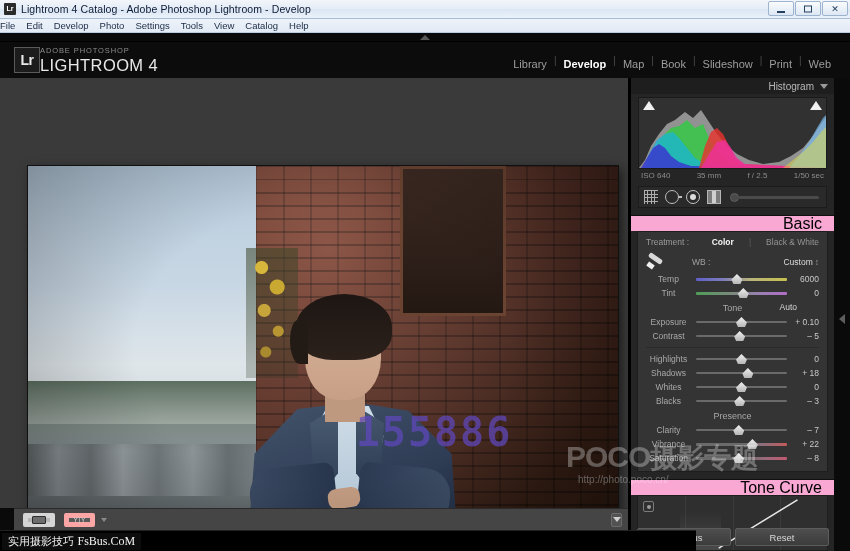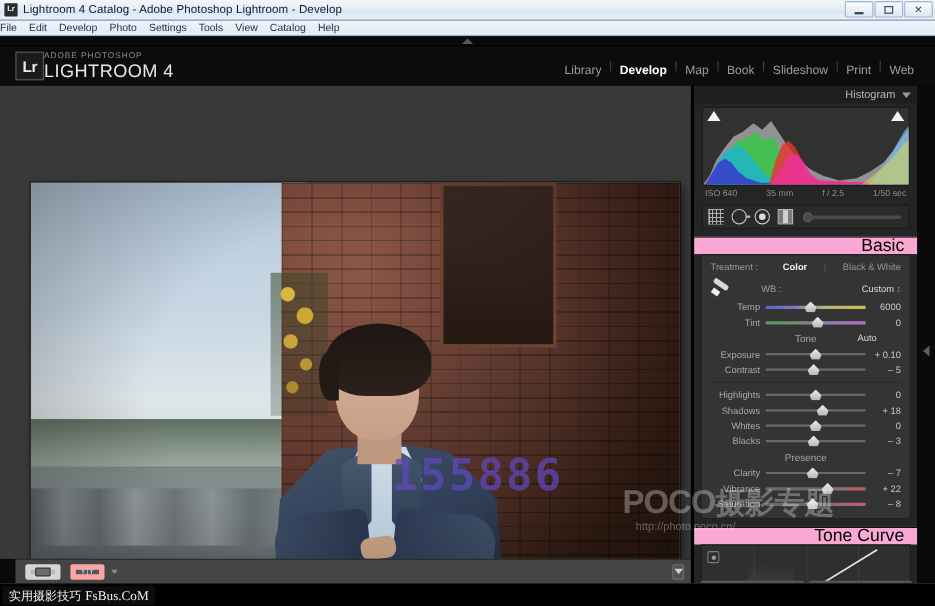--- a/index.html
+++ b/index.html
@@ -302,21 +302,21 @@
   }
   .eyedrop .tip {
     position:absolute; left:1px; top:9px; width: 7px; height: 5px; background: #efefef;
     transform: rotate(35deg);
   }
   .wb-row .wbl { color: #a0a0a0; margin-left: 26px; }
   .wb-row .wbv { margin-left: auto; color: #dcdcdc; }
   .wb-row .wbv .dd { color: #9a9a9a; margin-left: 2px; }
 
   .slider-row { display: flex; align-items: center; height: 14px; padding: 0 8px; }
-  .slider-row .nm { width: 50px; text-align: right; font-size: 8.5px; color: #a9a9a9; padding-right: 5px; flex: none; }
+  .slider-row .nm { width: 50px; text-align: center; font-size: 8.5px; color: #a9a9a9; padding-right: 5px; flex: none; }
   .slider-row .track {
     position: relative; flex: 1; height: 12px;
   }
   .slider-row .track .rail {
     position: absolute; left: 0; right: 0; top: 5px; height: 2px; background: #6a6a6a; border-radius: 1px;
   }
   .slider-row .track .rail.grad-temp { background: linear-gradient(to right,#5f5fc9,#7d7dbb 30%,#b9b47a 60%,#c7c04e); height:3px; top:4.5px;}
   .slider-row .track .rail.grad-tint { background: linear-gradient(to right,#4f9e58,#7b8a7e 40%,#9a7fb2 70%,#b06ec8); height:3px; top:4.5px;}
   .slider-row .track .rail.grad-vib  { background: linear-gradient(to right,#6a6a6a 0 55%, #8a6f7e 72%, #c35a5a 100%); height:3px; top:4.5px;}
   .slider-row .track .rail.grad-sat  { background: linear-gradient(to right,#6a6a6a 0 55%, #9a6a7a 75%, #c45a72 100%); height:3px; top:4.5px;}
@@ -362,21 +362,21 @@
     font-size: 30px; font-weight: bold; color: rgba(255,255,255,.30);
     letter-spacing: -1px; line-height: 30px; white-space: nowrap;
   }
   .wm-poco .p1 .cn { font-family: "DejaVu Sans", sans-serif; font-size: 27px; letter-spacing: 0; }
   .wm-poco .p2 {
     font-size: 10px; color: rgba(255,255,255,.32); margin-top: 1px; margin-left: 12px; white-space: nowrap;
   }
 
   
   .taskbar {
-    position: absolute; left: 0; bottom: 0; width: 850px; height: 21px;
+    position: absolute; left: 0; bottom: 0; width: 696px; height: 21px;
     background: #000; border-top: 1px solid #222;
   }
   .tb-label {
     position: absolute; left: 2px; top: 2px; height: 17px; padding: 0 6px;
     background: #0d0d0d; color: #f2f2f2; font-size: 11px; line-height: 17px; white-space: nowrap;
     font-family: "DejaVu Sans", sans-serif;
   }
   .tb-label .en { font-family: "Liberation Serif", serif; font-size: 12px; }
 </style>
 </head>

